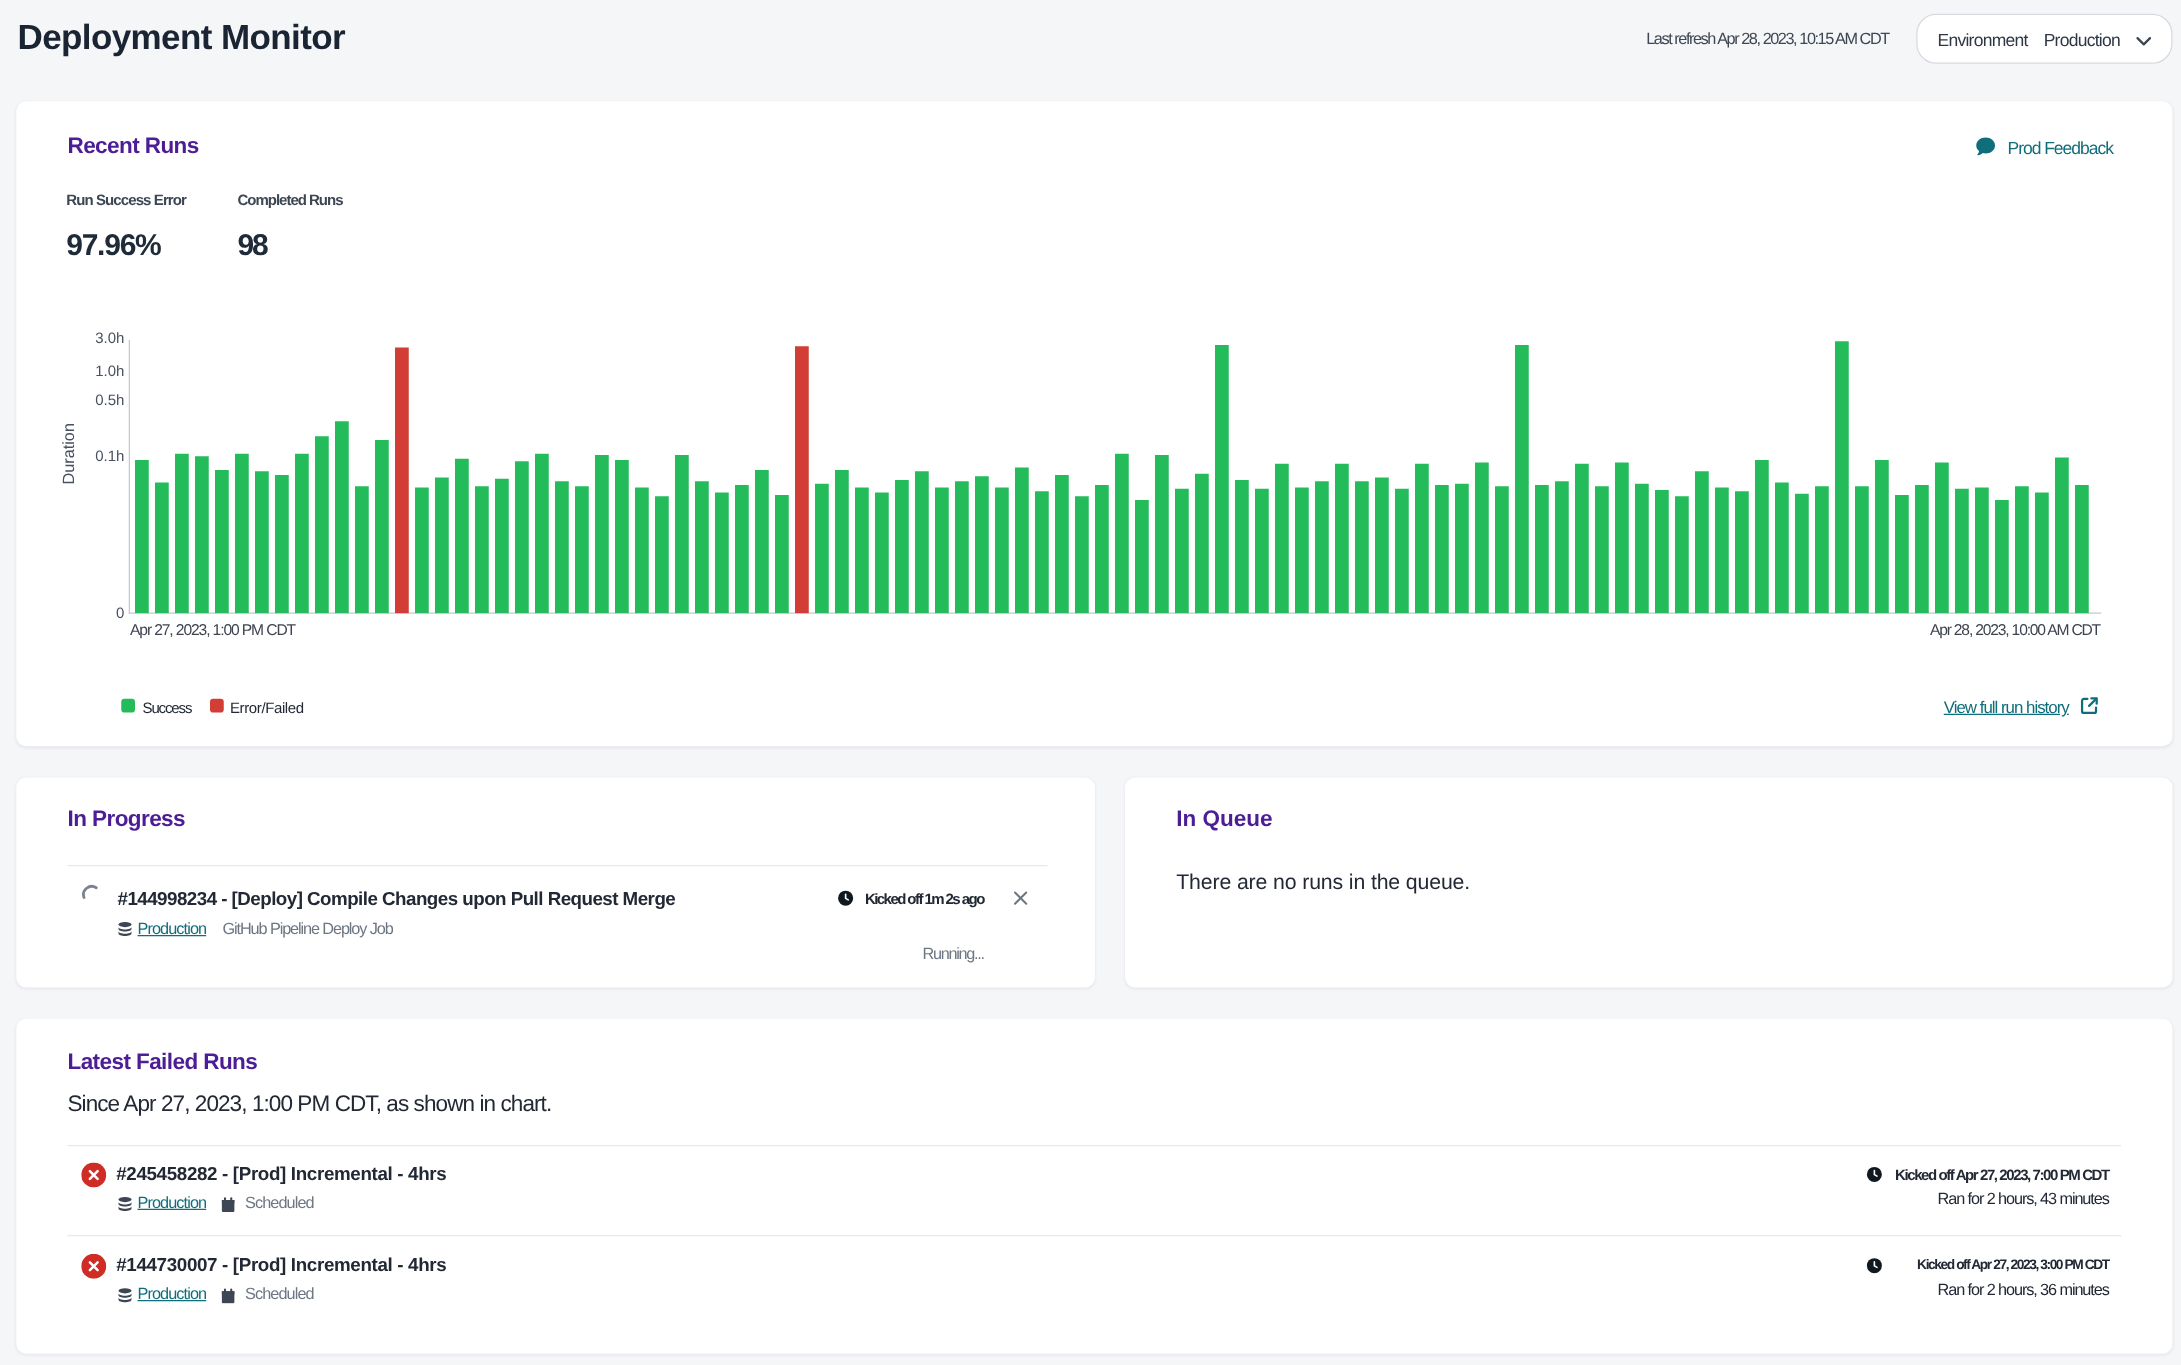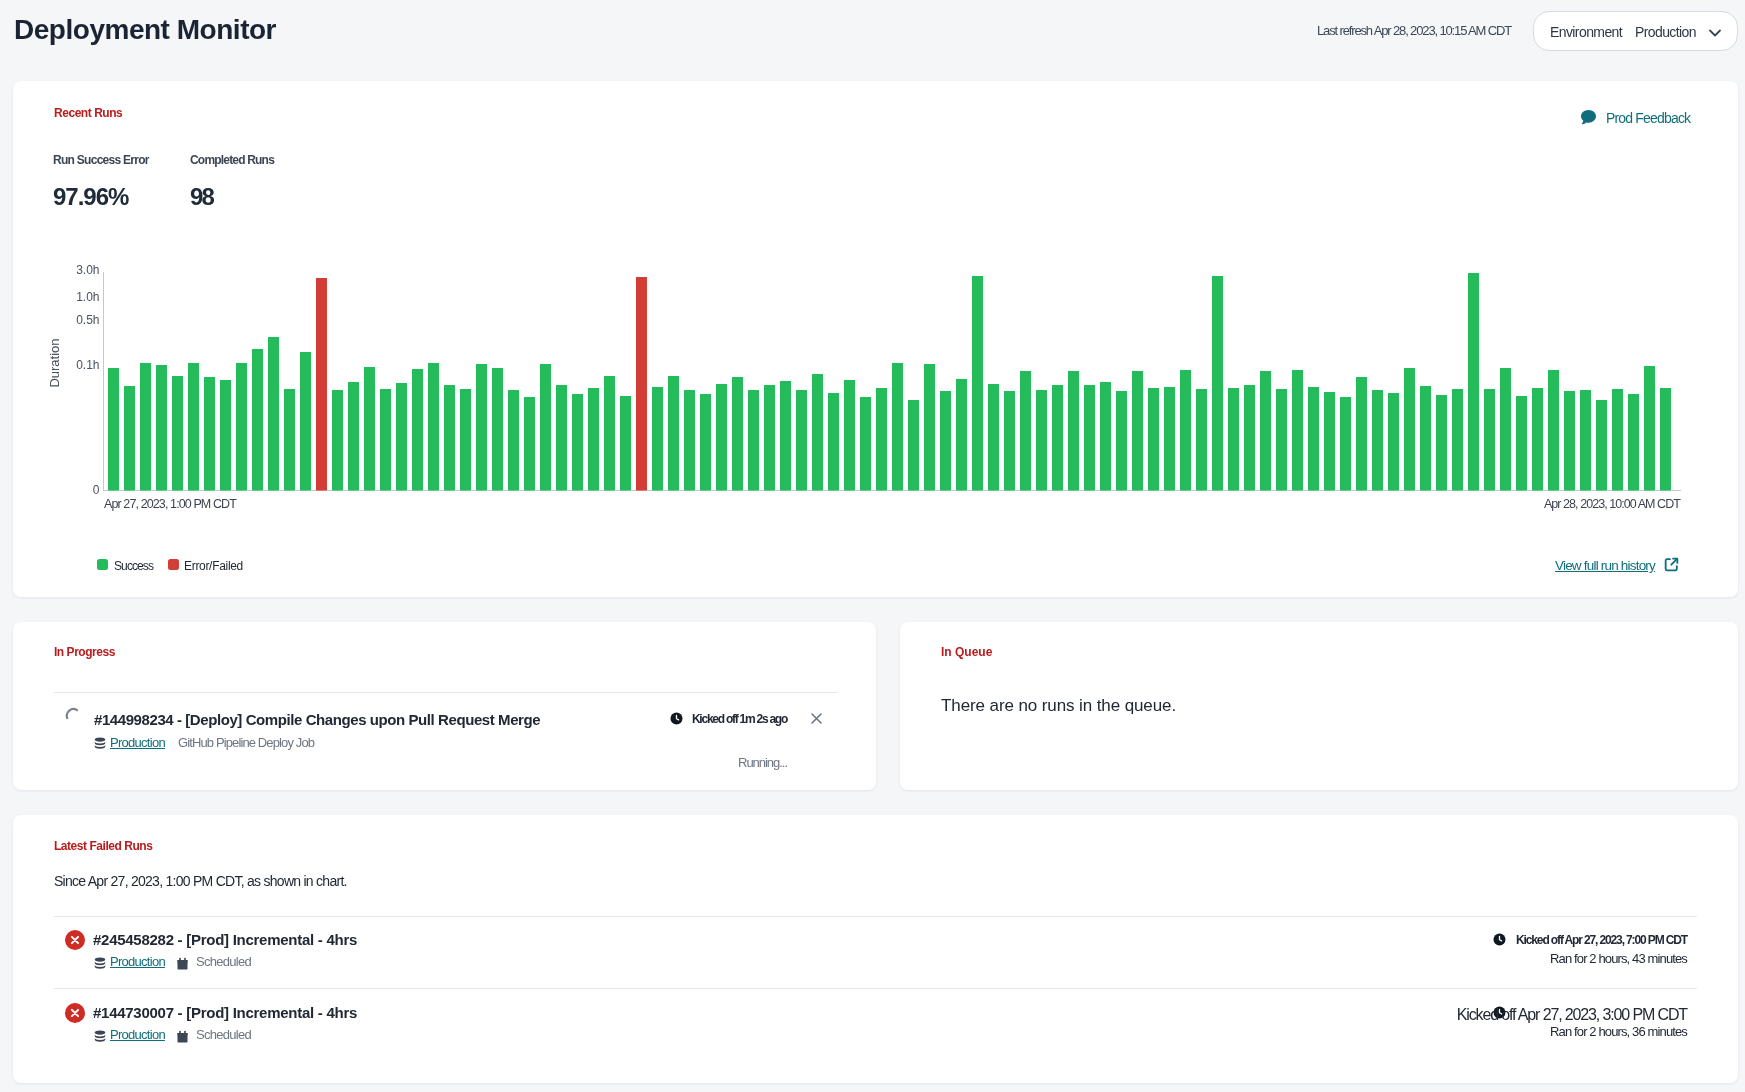--- a/index.html
+++ b/index.html
@@ -1,19 +1,19 @@
 <!DOCTYPE html>
 <html><head>
 <meta charset="utf-8">
 <style>
 * { margin:0; padding:0; box-sizing:border-box; }
 html,body { width:1745px; height:1092px; background:#f5f6f8; font-family:"Liberation Sans", sans-serif; position:relative; overflow:hidden; }
 .abs { position:absolute; white-space:nowrap; }
 .card { position:absolute; background:#fff; border-radius:8px; box-shadow:0 1px 3px rgba(20,30,50,0.08); }
-.h2 { font-size:12px; font-weight:bold; color:#b91c1c; letter-spacing:-0.46px; line-height:1; }
+.h2 { font-size:18px; font-weight:bold; color:#4c1d95; letter-spacing:-0.46px; line-height:1; }
 .divider { position:absolute; height:1px; background:#e6e8eb; }
 </style>
 </head>
 <body>
 
 <div class="abs" style="left:14px; top:16px; font-size:28px; font-weight:bold; color:#1a2433; letter-spacing:-0.48px; line-height:1;">Deployment Monitor</div>
 <div class="abs" style="right:234px; top:24px; font-size:13px; color:#3e4754; letter-spacing:-1.14px; line-height:1;">Last refresh Apr 28, 2023, 10:15 AM CDT</div>
 <div class="abs" style="left:1533px; top:11px; width:205px; height:40px; background:#fff; border:1px solid #d7dae0; border-radius:16px;">
   <span class="abs" style="left:16px; top:13px; font-size:14px; color:#2e3745; letter-spacing:-0.59px; line-height:1;">Environment  Production</span>
   <svg class="abs" style="left:174px; top:14px;" width="14" height="14" viewBox="0 0 14 14">
@@ -185,21 +185,21 @@
 <div class="abs" style="left:110px; top:736px; font-size:13px; color:#0f6e7b; letter-spacing:-0.72px; line-height:1; text-decoration:underline;">Production</div>
 <div class="abs" style="left:178px; top:736px; font-size:13px; color:#6d7683; letter-spacing:-0.88px; line-height:1;">GitHub Pipeline Deploy Job</div>
 <div class="abs" style="right:958px; top:736px; font-size:13px; color:#6d7683; letter-spacing:-1.03px; line-height:1;margin-top:20px;">Running...</div>
 
 <div class="card" style="left:900px; top:622px; width:838px; height:168px;"></div>
 <div class="abs h2" style="left:941px; top:646px; letter-spacing:0;">In Queue</div>
 <div class="abs" style="left:941px; top:697px; font-size:17px; color:#222934; letter-spacing:-0.1px; line-height:1;">There are no runs in the queue.</div>
 
 <div class="card" style="left:13px; top:815px; width:1725px; height:268px;"></div>
 <div class="abs h2" style="left:54px; top:840px;">Latest Failed Runs</div>
-<div class="abs" style="left:54px; top:874px; font-size:14px; color:#222934; letter-spacing:-0.73px; line-height:1;">Since Apr 27, 2023, 1:00 PM CDT, as shown in chart.</div>
+<div class="abs" style="left:54px; top:874px; font-size:18px; color:#222934; letter-spacing:-0.73px; line-height:1;">Since Apr 27, 2023, 1:00 PM CDT, as shown in chart.</div>
 <div class="divider" style="left:54px; top:916px; width:1643px;"></div>
 
 <svg class="abs" style="left:65px; top:930px;" width="20" height="20" viewBox="0 0 20 20">
     <circle cx="10" cy="10" r="10" fill="#ce2c25"></circle>
     <path d="M6.9 6.9 L13.1 13.1 M13.1 6.9 L6.9 13.1" stroke="#fff" stroke-width="2" stroke-linecap="round"></path>
   </svg>
 <div class="abs" style="left:93px; top:932px; font-size:15px; font-weight:bold; color:#222934; letter-spacing:-0.27px; line-height:1;">#245458282 - [Prod] Incremental - 4hrs</div>
 <svg class="abs" style="left:94px; top:957px;" width="12" height="13" viewBox="0 0 12 13">
     <ellipse cx="6" cy="2.6" rx="5.2" ry="2.1" fill="#3d4654"></ellipse>
     <path d="M0.8 4.5 C0.8 5.6 3.1 6.5 6 6.5 C8.9 6.5 11.2 5.6 11.2 4.5 V6.2 C11.2 7.3 8.9 8.2 6 8.2 C3.1 8.2 0.8 7.3 0.8 6.2 Z" fill="#3d4654"></path>
@@ -239,14 +239,14 @@
     <rect x="1.5" y="3" width="10" height="2.6" fill="#3d4654"></rect>
     <rect x="3.2" y="0.8" width="1.6" height="3" rx="0.8" fill="#3d4654"></rect>
     <rect x="8.2" y="0.8" width="1.6" height="3" rx="0.8" fill="#3d4654"></rect>
   </svg>
 <div class="abs" style="left:196px; top:1028px; font-size:13px; color:#6d7683; letter-spacing:-0.72px; line-height:1;">Scheduled</div>
 
 <svg class="abs" style="left:1493px; top:1006px;" width="13" height="13" viewBox="0 0 13 13">
     <circle cx="6.5" cy="6.5" r="6" fill="#101820"></circle>
     <path d="M6.5 3.4 V6.7 L8.6 7.9" stroke="#fff" stroke-width="1.3" fill="none" stroke-linecap="round"></path>
   </svg>
-<div class="abs" style="right:58px; top:1007px; font-size:16px; font-weight:normal; color:#222934; letter-spacing:-1.13px; line-height:1;">Kicked off Apr 27, 2023, 3:00 PM CDT</div>
+<div class="abs" style="right:58px; top:1007px; font-size:11px; font-weight:bold; color:#222934; letter-spacing:-1.13px; line-height:1;">Kicked off Apr 27, 2023, 3:00 PM CDT</div>
 <div class="abs" style="right:58px; top:1025px; font-size:13px; color:#222934; letter-spacing:-0.87px; line-height:1;">Ran for 2 hours, 36 minutes</div>
 
 </body></html>

